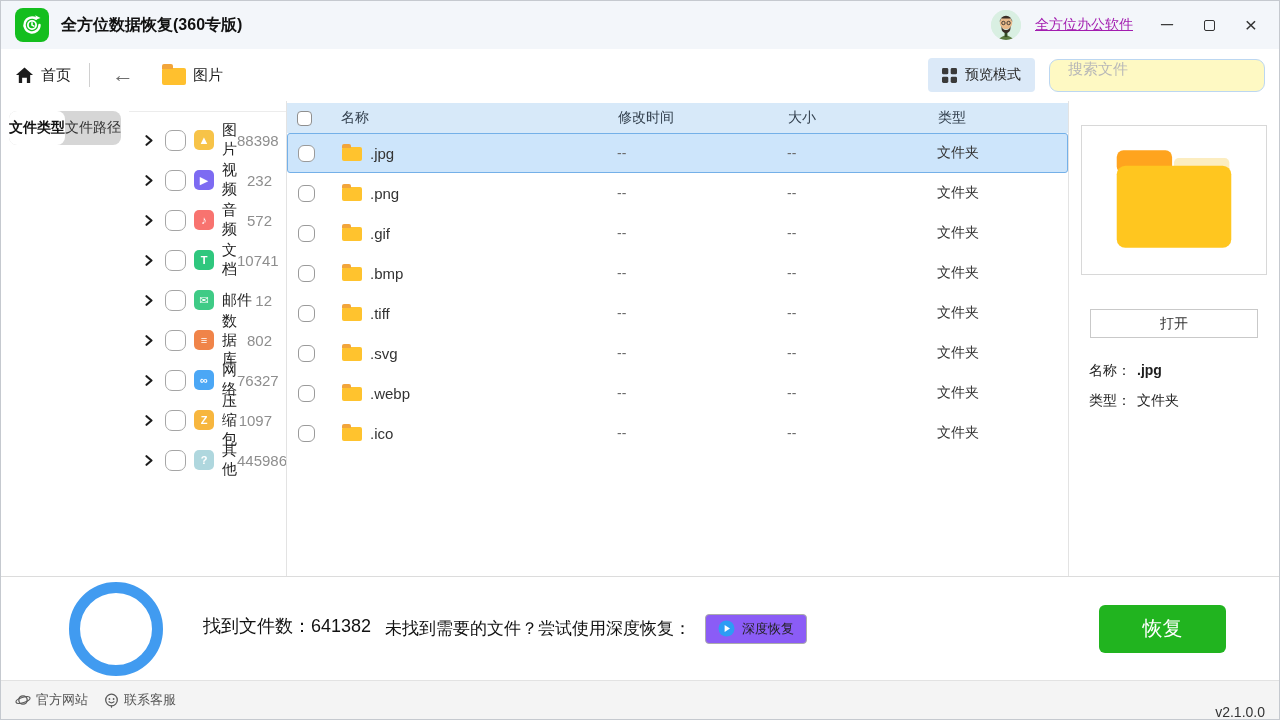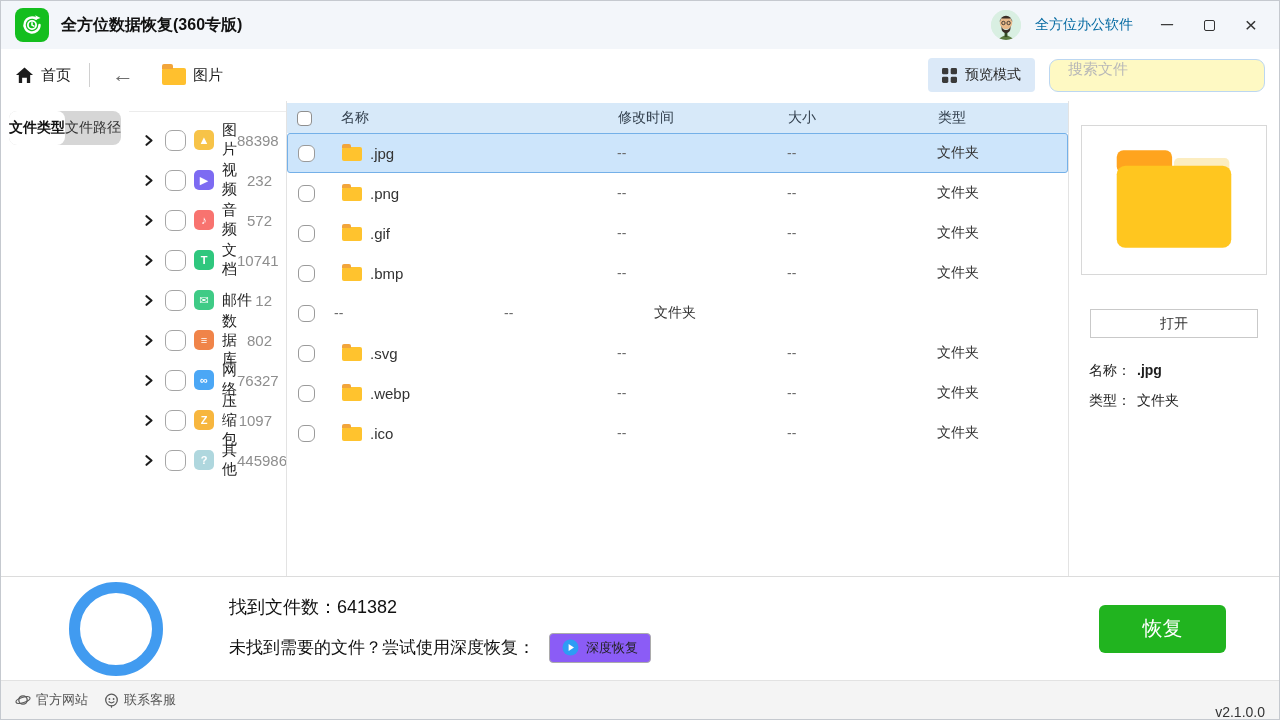--- a/index.html
+++ b/index.html
@@ -6,21 +6,21 @@
   html,body { width:1280px; height:720px; overflow:hidden; }
   body { font-family:"Liberation Sans","DejaVu Sans",sans-serif; background:#fff; color:#222;
          display:flex; flex-direction:column; border:1px solid #c5c9cf; }
 
   
   .titlebar { height:48px; background:#f3f6fa; display:flex; align-items:center; padding:0 14px; flex:0 0 auto; }
   .logo { width:34px; height:34px; border-radius:8px; background:#14be1e; display:flex; align-items:center; justify-content:center; }
   .app-title { font-size:16px; font-weight:bold; color:#111; margin-left:12px; }
   .titlebar-right { margin-left:auto; display:flex; align-items:center; gap:14px; }
   .avatar { width:30px; height:30px; border-radius:50%; background:#d9efe2; overflow:hidden; flex:0 0 auto; }
-  .account-name { font-size:14px; color:#0369a1; margin-right:6px; }
+  .account-name { font-size:14px; color:#a21caf; margin-right:6px;text-decoration:underline; }
   .winbtn { width:28px; height:28px; display:flex; align-items:center; justify-content:center; color:#333; font-size:17px; cursor:default; }
   .maxbox { width:11px; height:11px; border:1.5px solid #333; border-radius:2px; }
   .closebtn { font-size:21px; }
 
   
   .toolbar { height:52px; background:#fff; display:flex; align-items:center; padding:0 14px; flex:0 0 auto; }
   .tool-item { display:flex; align-items:center; gap:7px; font-size:15px; color:#1c1c1c; font-weight:500; }
   .tb-divider { width:1px; height:24px; background:#d0d0d0; margin:0 22px 0 18px; }
   .back-arrow { font-size:22px; color:#6f6f6f; margin-right:28px; }
   .folder-sm { position:relative; width:24px; height:17px; background:#ffc02e; border-radius:2px; margin-top:3px; }
@@ -73,21 +73,21 @@
   .open-btn { display:block; width:168px; height:29px; margin:34px auto 0 auto; background:#fff; border:1px solid #c9c9c9;
               border-radius:0; font-size:14px; color:#333; font-family:inherit; }
   .meta-line { display:flex; gap:6px; font-size:14px; color:#1e1e1e; margin:24px 0 0 8px; }
   .meta-line.second { margin-top:12px; }
   .meta-value { font-weight:600; }
   .meta-value.normal { font-weight:400; }
 
   
   .bottombar { height:104px; flex:0 0 auto; background:#fff; border-top:1px solid #dcdcdc; display:flex; align-items:center; }
   .ring { width:94px; height:94px; border:11px solid #419bf0; border-radius:50%; margin-left:68px; flex:0 0 auto; }
-  .bottom-texts { margin-left:66px; display:flex; flex-direction:column; gap:14px; }
+  .bottom-texts { margin-left:40px; display:flex; flex-direction:row; gap:14px; }
   .found-line { font-size:18px; color:#111; }
   .deep-line { display:flex; align-items:center; gap:14px; font-size:17px; color:#111; }
   .deep-btn { display:flex; align-items:center; gap:7px; height:30px; padding:0 12px; background:#8b5cf6;
               border:1px solid #ababab; border-radius:4px; font-size:13px; color:#222; font-family:inherit; }
   .recover-btn { margin-left:auto; margin-right:53px; width:127px; height:48px; background:#21b41f; border:none;
                  border-radius:6px; color:#fff; font-size:20px; font-family:inherit; }
 
   
   .footer { height:39px; flex:0 0 auto; background:#f4f4f4; border-top:1px solid #e2e2e2; display:flex; align-items:center; padding:0 14px; font-size:13px; color:#555; }
   .flink { display:flex; align-items:center; gap:5px; margin-right:16px; }
@@ -329,20 +329,24 @@
             <span>.bmp</span>
           </div>
           <div class="col-mod dash">--</div>
           <div class="col-size dash">--</div>
           <div class="col-type rtype">文件夹</div>
         </div>
         <div class="trow">
           <div class="col-cb">
             <span class="rcb"></span>
           </div>
+          <div class="col-name">
+            <span class="rfolder"></span>
+            <span>.tiff</span>
+          </div>
           <div class="col-mod dash">--</div>
           <div class="col-size dash">--</div>
           <div class="col-type rtype">文件夹</div>
         </div>
         <div class="trow">
           <div class="col-cb">
             <span class="rcb"></span>
           </div>
           <div class="col-name">
             <span class="rfolder"></span>

